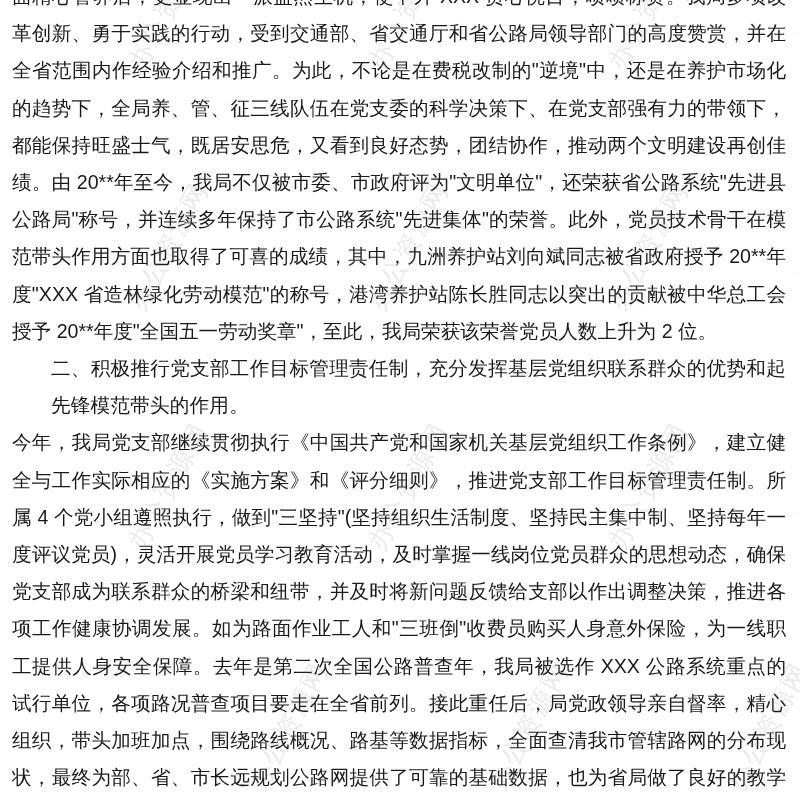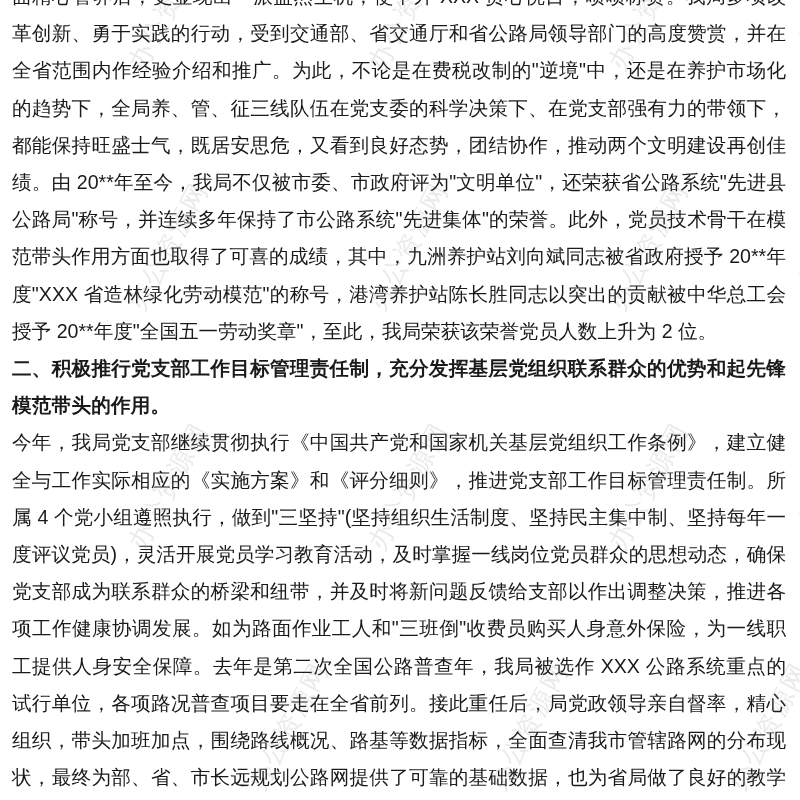--- a/index.html
+++ b/index.html
@@ -58,22 +58,23 @@
     margin: 0;
     text-align: justify;
     text-justify: inter-character;
     text-align-last: left;
     font-size: 19.6px;
     line-height: 37.2px;
     letter-spacing: 0px;
     word-break: break-all;
   }
   p.head {
-    font-weight: bold;
+    font-weight: normal;
     letter-spacing: 0.2px;
+    margin-left: 39px;
   }
 
   
   #doc .clip-top {
     margin-top: -22px;
   }
 </style>
 </head>
 <body>
 

